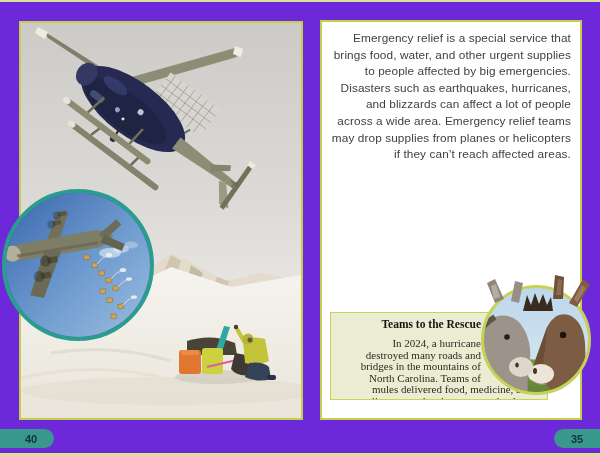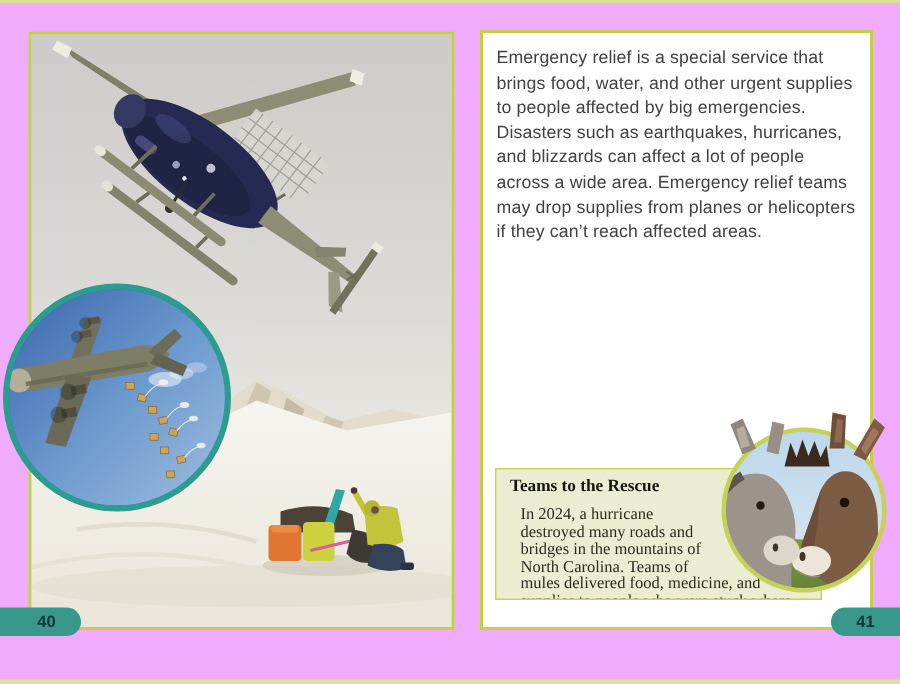--- a/index.html
+++ b/index.html
@@ -1,18 +1,18 @@
 <!DOCTYPE html>
 <html><head>
 <meta charset="utf-8">
 <style>
   html,body { margin:0; padding:0; background:#ffffff; }
   .canvas {
-    position:relative; width:600px; height:456px; background:#f0abfc;
-    overflow:hidden; font-family:"Liberation Sans", sans-serif;
+    position:relative; width:600px; height:456px; background:#6d28d9;
+    overflow:hidden; font-family:"Liberation Sans", sans-serif;text-align:right;
   }
   .edge-line { position:absolute; left:0; width:600px; background:#dbe296; }
   .edge-line.top { top:0; height:2px; }
   .edge-line.bottom { top:453px; height:3px; }
 
   .photo-main {
     position:absolute; left:19px; top:21px; width:284px; height:399px;
     box-sizing:border-box; border:2px solid #c3cf49; background:#d9d7d3;
   }
   .photo-main svg { display:block; width:100%; height:100%; }
@@ -42,21 +42,21 @@
     overflow:hidden;
   }
   .fact-float-spacer { float:right; width:58px; height:61px; }
   .fact-title { margin:0; font-size:11.5px; line-height:14px; font-weight:bold; color:#171310; }
   .fact-body  { margin:7px; font-size:11px; line-height:11.6px; color:#2e2a24; }
 
   .donkey-circle { position:absolute; left:471px; top:273px; width:130px; height:130px; }
   .donkey-circle svg { display:block; overflow:visible; }
 
   .page-pill {
-    position:absolute; top:405px; width:46px; height:19px; background:#38988c;
+    position:absolute; top:429px; width:46px; height:19px; background:#38988c;
     color:#12343b; font-size:11px; font-weight:bold;
     display:flex; align-items:center;
   }
   .page-pill.left  { left:0; border-radius:0 10px 10px 0; justify-content:center; padding-left:8px; }
   .page-pill.right { left:554px; border-radius:10px 0 0 10px; justify-content:center; padding-right:6px; }
 </style>
 </head>
 <body>
 
 <div class="canvas">
@@ -255,16 +255,16 @@
         <polygon points="98,30 112,6 119,12 106,34" fill="#7d5b44"></polygon>
         <polygon points="103,26 111,12 115,15 106,30" fill="#a1785c"></polygon>
       </g>
     </svg>
   </div>
 
   <div class="page-pill left">
     <span>40</span>
   </div>
   <div class="page-pill right">
-    <span>41</span>
+    <span>35</span>
   </div>
 
 </div>
 
 </body></html>

